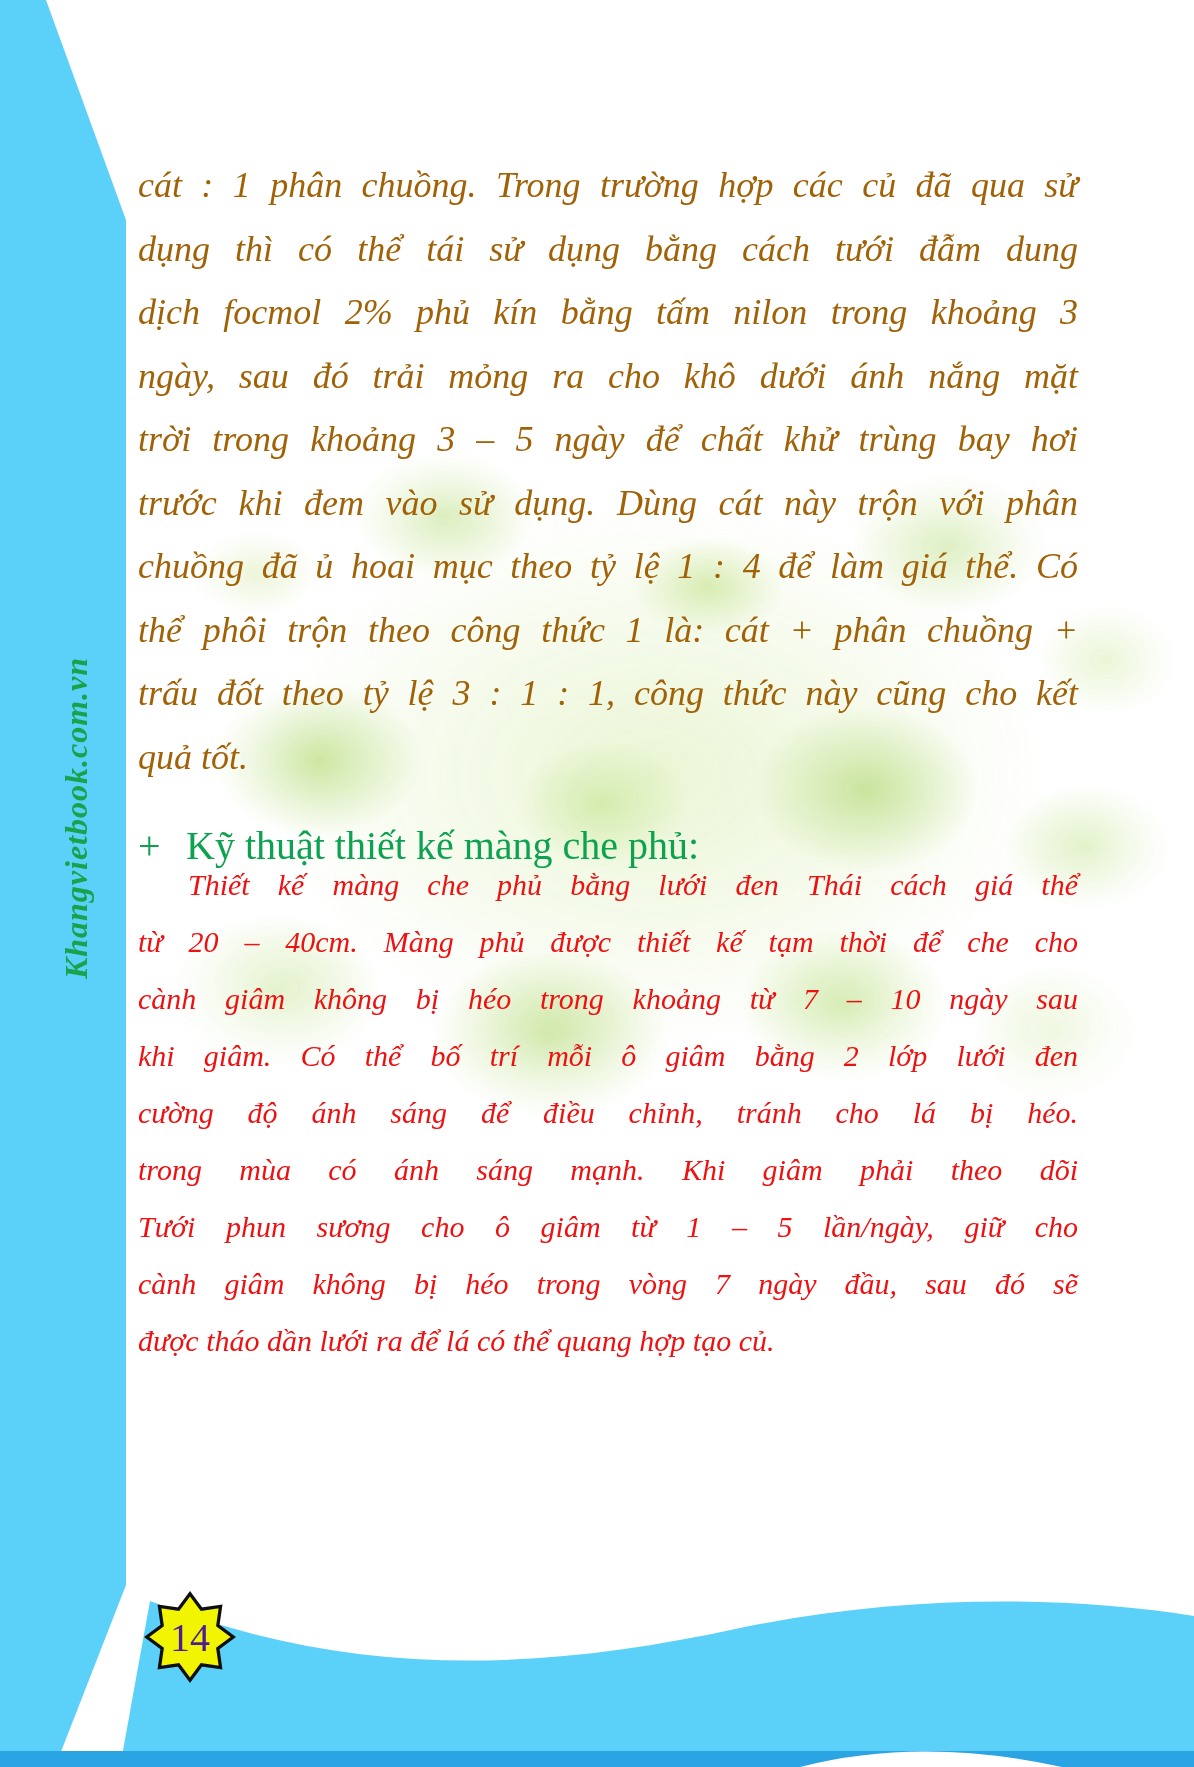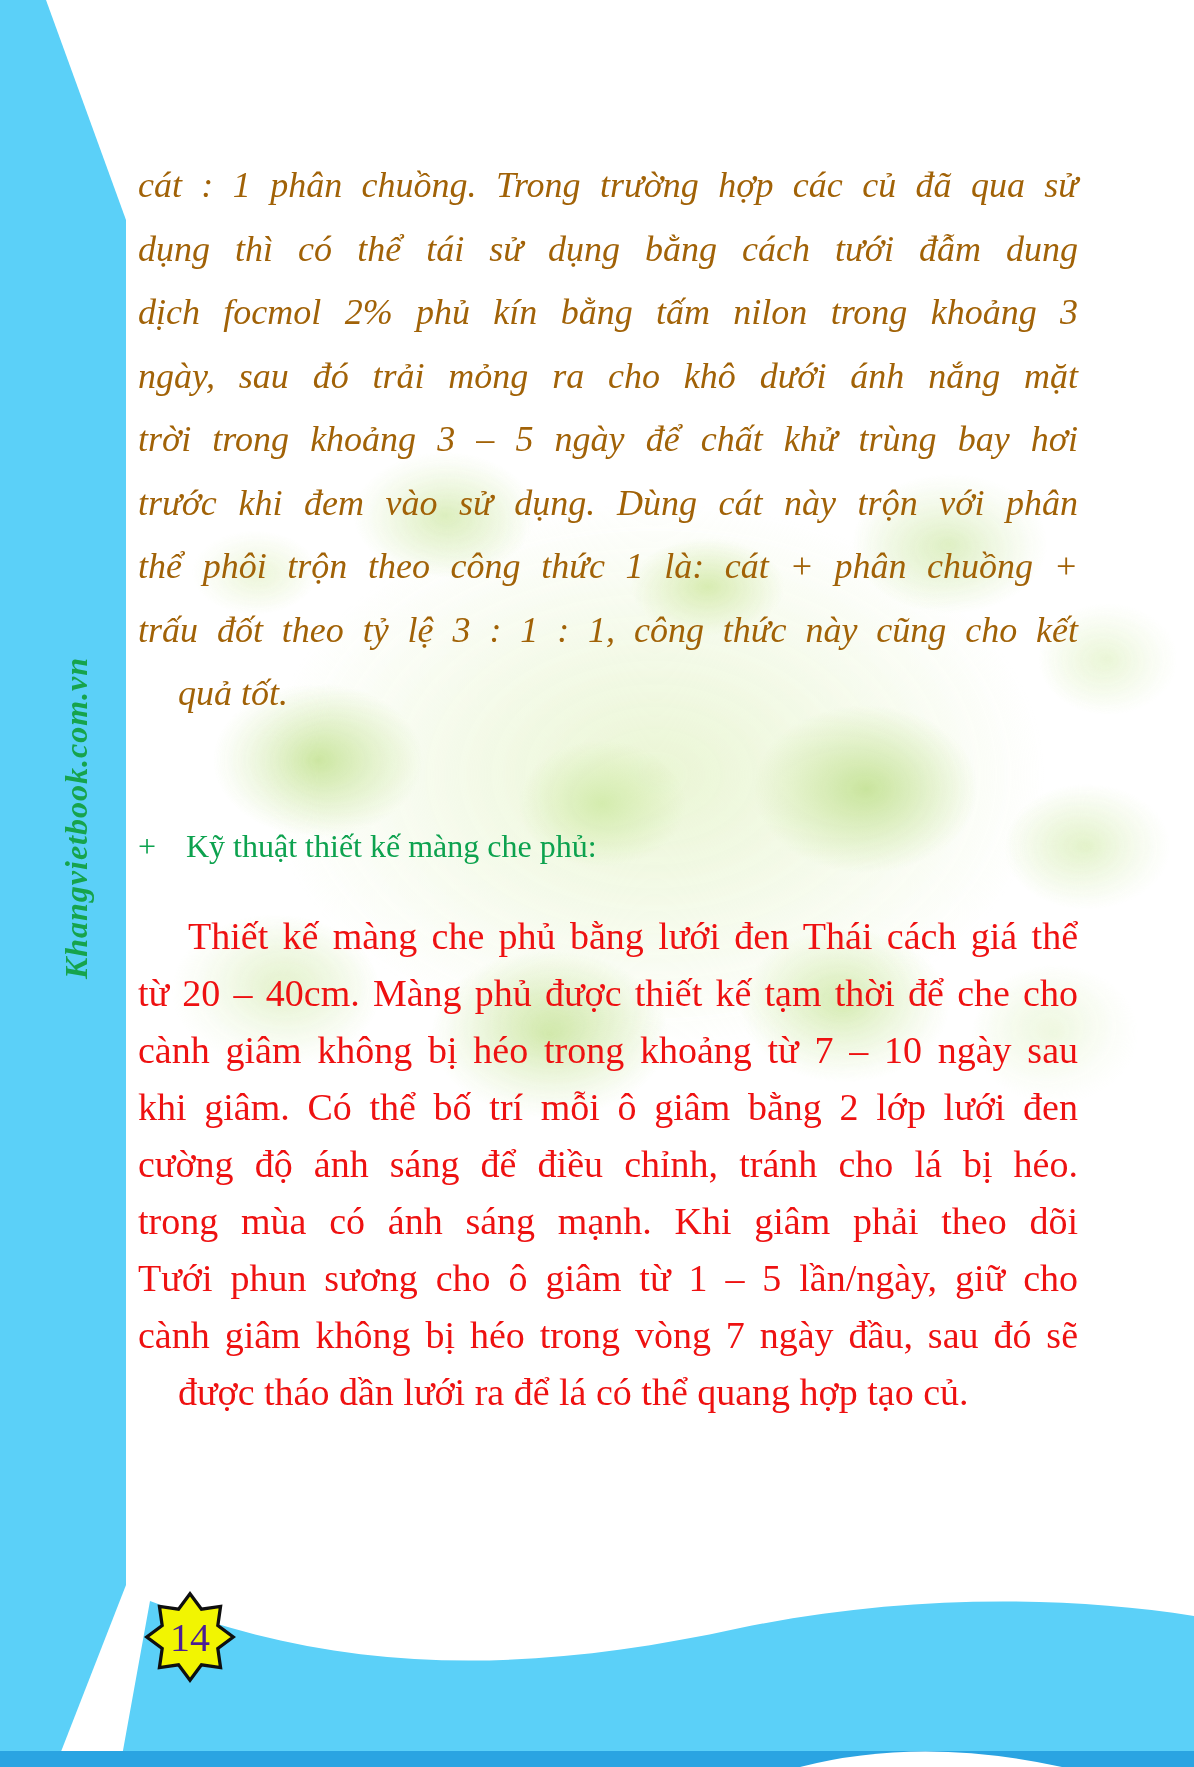--- a/index.html
+++ b/index.html
@@ -31,27 +31,27 @@
       radial-gradient(120px 100px at 88% 84%, #d7edb4 0%, rgba(215,237,180,0) 70%),
       radial-gradient(460px 320px at 50% 48%, #e9f5d2 0%, rgba(233,245,210,0) 85%);
     -webkit-mask-image:radial-gradient(ellipse at 50% 48%, #000 45%, transparent 93%);
             mask-image:radial-gradient(ellipse at 50% 48%, #000 45%, transparent 93%);
   }
   .textcol{
     position:absolute;left:138px;width:940px;
     letter-spacing:0;
   }
   .purple-par{top:154px;font-size:36px;line-height:63.5px;}
-  .red-par{top:908px;font-size:38px;line-height:57px;}
+  .red-par{top:856px;font-size:30px;line-height:57px;font-style:italic;}
   .jline{text-align:justify;text-align-last:justify;white-space:normal;}
-  .jline.last{text-align-last:left;margin-left:40px;}
+  .jline.last{text-align-last:left;}
   .red-par .jline.first{text-indent:50px;}
   .heading{
     position:absolute;left:138px;top:824px;width:940px;
-    font-size:32px;line-height:44px;
+    font-size:40px;line-height:44px;
   }
   .heading .bullet{display:inline-block;width:48px;}
   .watermark{
     position:absolute;left:76px;top:818px;
     transform:translate(-50%,-50%) rotate(-90deg);
     transform-origin:center center;
     font-style:italic;font-weight:bold;
     font-size:32px;white-space:nowrap;
     letter-spacing:1px;
   }
@@ -85,20 +85,21 @@
 
   <div class="watermark" style="color: rgb(22, 163, 76);">Khangvietbook.com.vn</div>
 
   <div class="textcol purple-par" style="color: #a16207; font-style: italic;">
       <div class="jline first">cát : 1 phân chuồng. Trong trường hợp các củ đã qua sử</div>
       <div class="jline">dụng thì có thể tái sử dụng bằng cách tưới đẫm dung</div>
       <div class="jline">dịch focmol 2% phủ kín bằng tấm nilon trong khoảng 3</div>
       <div class="jline">ngày, sau đó trải mỏng ra cho khô dưới ánh nắng mặt</div>
       <div class="jline">trời trong khoảng 3 – 5 ngày để chất khử trùng bay hơi</div>
       <div class="jline">trước khi đem vào sử dụng. Dùng cát này trộn với phân</div>
+      <div class="jline">chuồng đã ủ hoai mục theo tỷ lệ 1 : 4 để làm giá thể. Có</div>
       <div class="jline">thể phôi trộn theo công thức 1 là: cát + phân chuồng +</div>
       <div class="jline">trấu đốt theo tỷ lệ 3 : 1 : 1, công thức này cũng cho kết</div>
       <div class="jline last">quả tốt.</div>
     </div>
 
   <div class="heading" style="color: rgb(13, 162, 79);">
     <span class="bullet">+</span><span>Kỹ thuật thiết kế màng che phủ:</span>
   </div>
 
   <div class="textcol red-par" style="color: rgb(238, 17, 17);">

